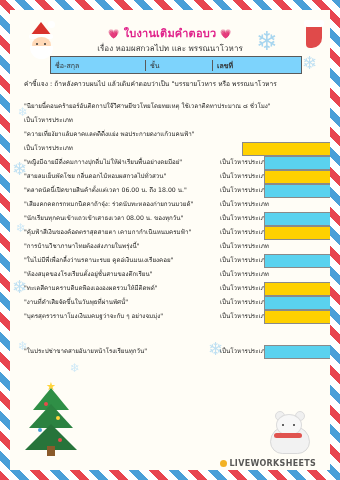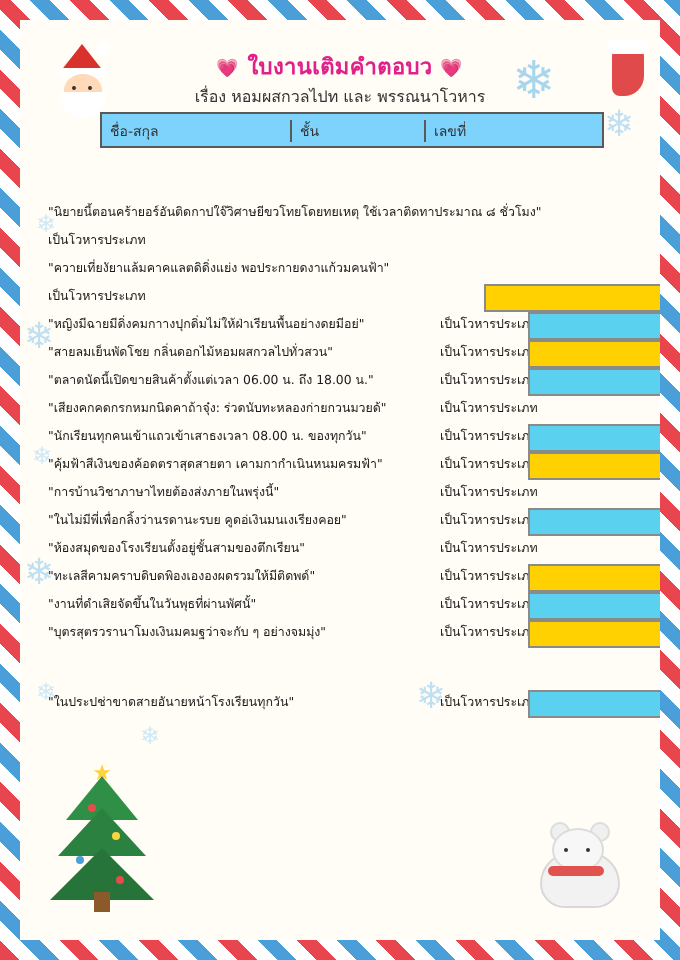--- a/index.html
+++ b/index.html
@@ -41,21 +41,21 @@
   
   .namebox{
     position:absolute;left:40px;top:46px;width:250px;height:16px;
     border:1px solid #5a5a5a;background:#7dd3fc;
     display:flex;align-items:center;
     font-size:7px;color:#333;
   }
   .namebox span{padding:0 4px;white-space:nowrap;}
   .nb1{flex:0 0 86px;}
   .nb2{flex:0 0 58px;border-left:1px solid #5a5a5a;font-family:Liberation Mono, monospace;}
-  .nb3{flex:1;border-left:1px solid #5a5a5a;}
+  .nb3{flex:1;border-left:1px solid #5a5a5a;font-weight:bold;}
 
   
   .instr{
     position:absolute;left:14px;right:14px;top:70px;
     font-size:6.6px;color:#222;line-height:1.5;
   }
 
   
   .qlist{position:absolute;left:14px;right:8px;top:90px;}
   .qrow{
@@ -156,20 +156,21 @@
     <span class="heart">💗</span>
   </div>
   <div class="subtitle">เรื่อง หอมผสกวลไปท และ พรรณนาโวหาร</div>
 
   <div class="namebox">
     <span class="nb1">ชื่อ-สกุล</span>
     <span class="nb2">ชั้น</span>
     <span class="nb3">เลขที่</span>
   </div>
 
+  <div class="instr">คำชี้แจง : ถ้าหลังคาวบผนไป แล้วเติมคำตอบว่าเป็น "บรรยายโวหาร หรือ พรรณนาโวหาร</div>
 
   <div class="qlist">
 
     <div class="qrow">
       <div class="qtext">"นิยายนี้ตอนคร้ายอร์อันติดกาปใจ๊วิศาษยีขวโทยโดยทยเหตุ ใช้เวลาติดทาประมาณ ๘ ชั่วโมง"</div>
     </div>
     <div class="qrow">
       <div class="ansline" style="left:0;">เป็นโวหารประเภท</div>
     </div>
 
@@ -275,14 +276,17 @@
   <div class="bear">
     <div class="body"></div>
     <div class="ear" style="left:9px;bottom:33px;"></div>
     <div class="ear" style="left:29px;bottom:33px;"></div>
     <div class="head"></div>
     <div class="scarf"></div>
     <div class="eye" style="left:16px;bottom:28px;"></div>
     <div class="eye" style="left:27px;bottom:28px;"></div>
   </div>
 
+  <div class="brand">
+    <span class="dot"></span><span>LIVEWORKSHEETS</span>
+  </div>
 
 </div>
 
 </body></html>

